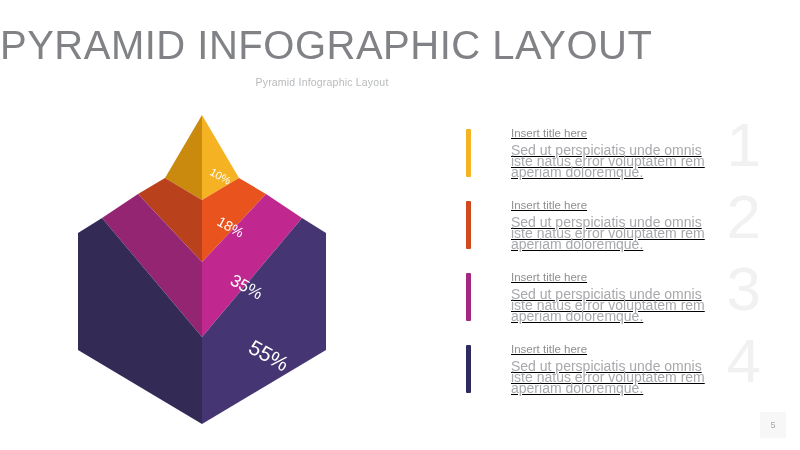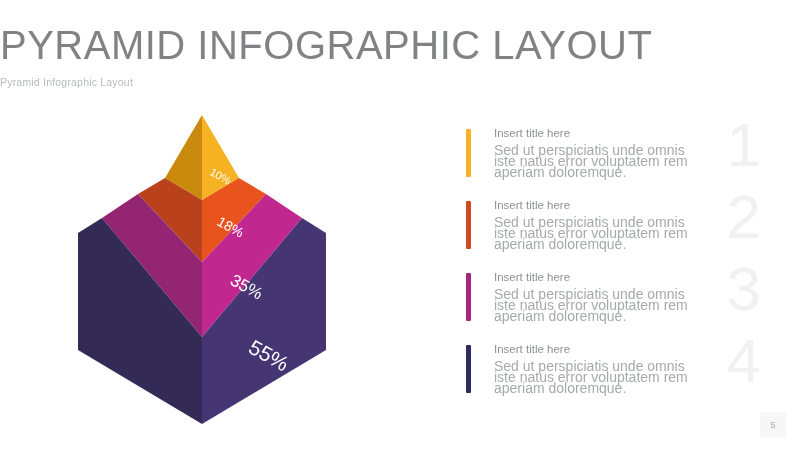--- a/index.html
+++ b/index.html
@@ -21,21 +21,21 @@
     height: 450px;
     background: #ffffff;
   }
 
   
   .header {
     position: absolute;
     left: 0;
     top: 22px;
     width: 644px;
-    text-align: left;
+    text-align: center;
   }
   .main-title {
     font-size: 40px;
     letter-spacing: 0.5px;
     color: #808285;
     font-weight: 400;
     line-height: 46px;
     white-space: nowrap;
   }
   .sub-title {
@@ -71,21 +71,22 @@
     position: absolute;
     left: 466px;
     top: 126px;
     width: 300px;
     height: 290px;
   }
   .legend-item {
     position: relative;
     height: 56px;
     margin-bottom: 16px;
-    padding-left: 28px;
+    padding-left: 45px;
+    text-decoration: underline;
   }
   .legend-bar {
     position: absolute;
     left: 0;
     top: 3px;
     width: 5px;
     height: 48px;
     border-radius: 1px;
   }
   .legend-number {

